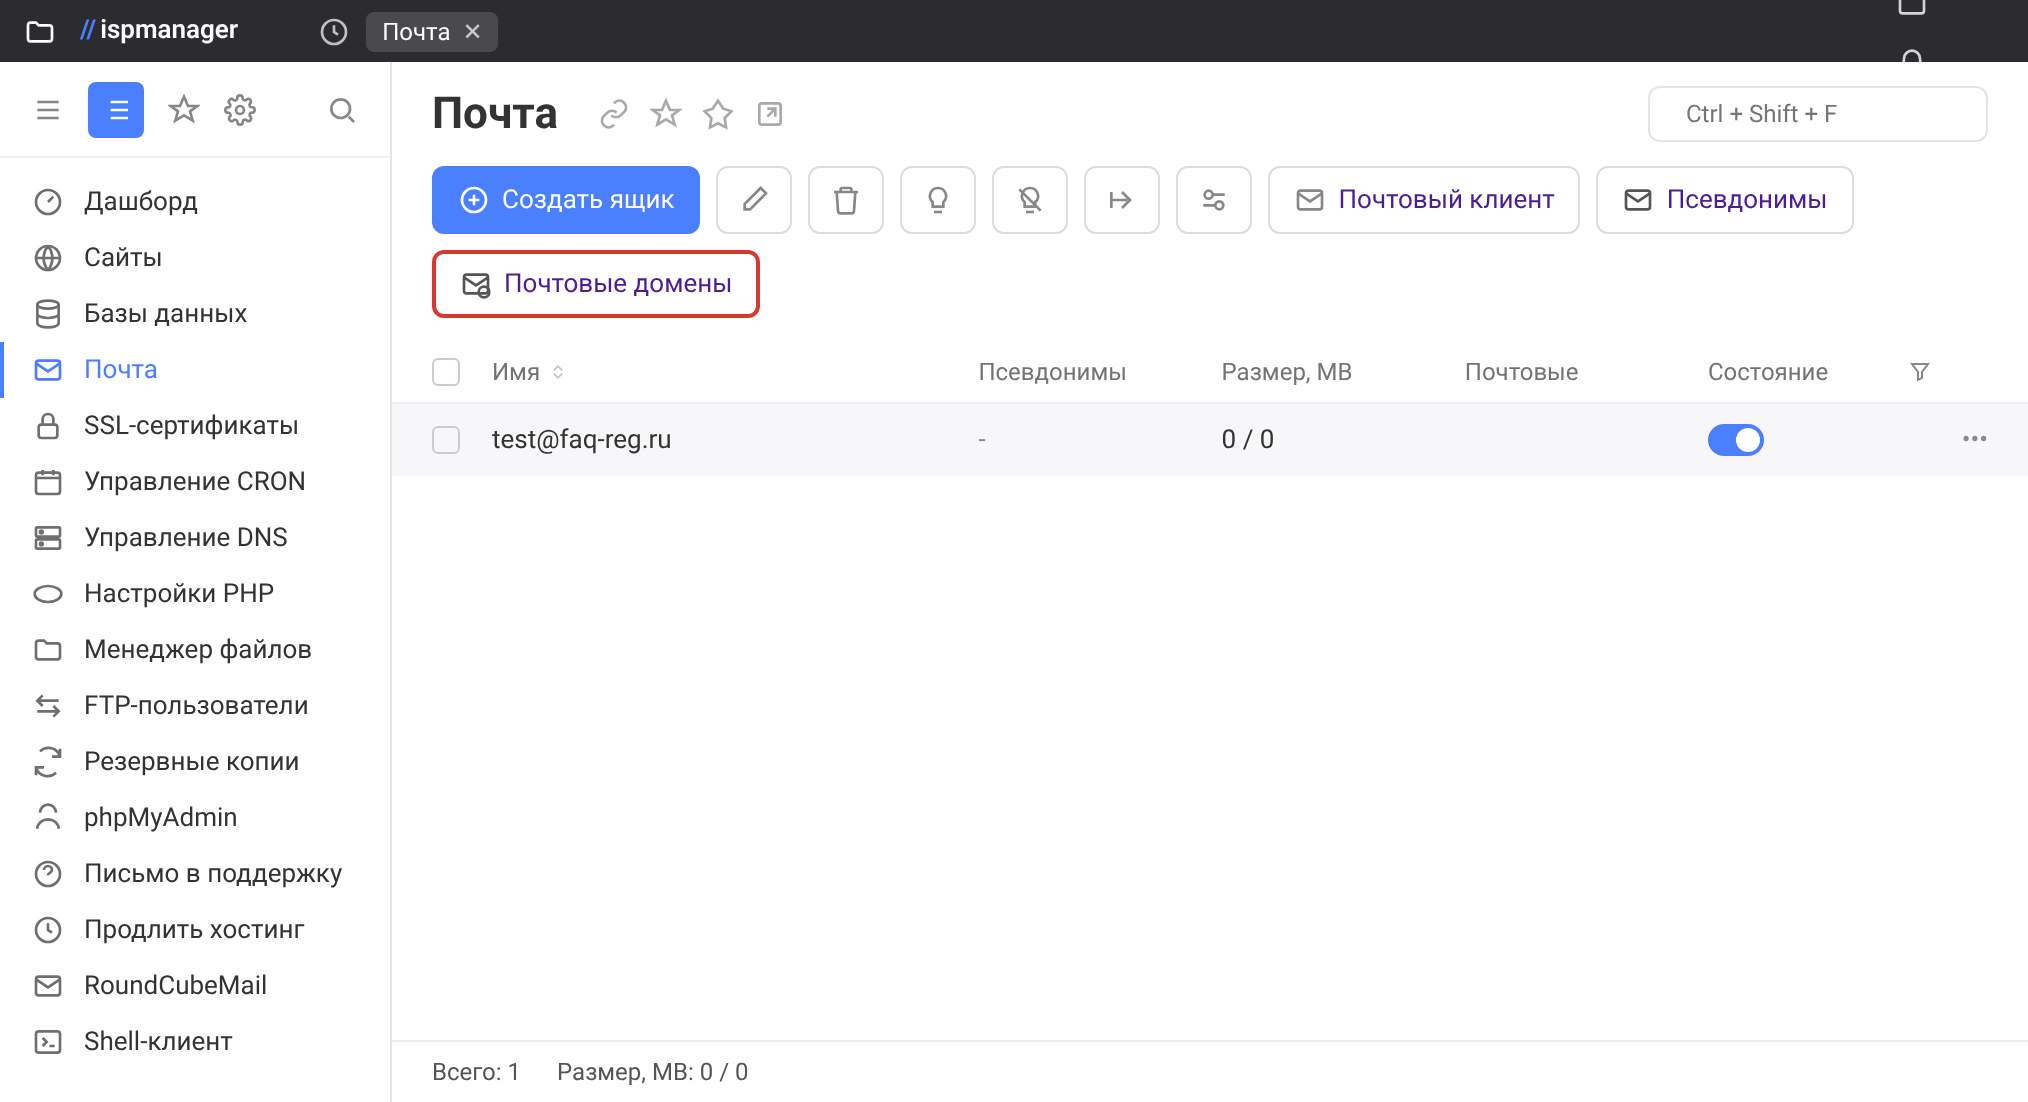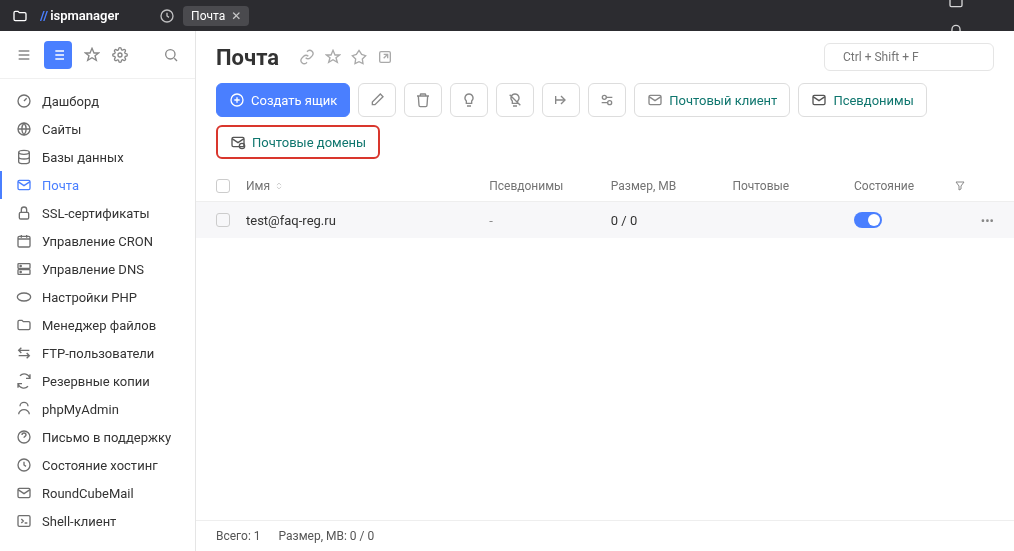--- a/index.html
+++ b/index.html
@@ -35,21 +35,21 @@
     
     .main { flex: 1; display: flex; flex-direction: column; overflow: hidden; }
     .header-row { display: flex; align-items: center; padding: 12px 20px; gap: 12px; }
     .page-title { font-size: 22px; font-weight: 700; }
     .header-icons { display: flex; gap: 10px; margin-left: 8px; }
     .header-icon { width: 16px; height: 16px; opacity: 0.5; cursor: pointer; }
     .search-wrap { margin-left: auto; display: flex; align-items: center; gap: 8px; border: 1px solid #e5e5e5; border-radius: 6px; padding: 6px 10px; width: 170px; }
     .search-input { border: none; outline: none; font-size: 12px; color: #999; flex: 1; background: transparent; }
     
     .toolbar { display: flex; gap: 8px; padding: 0 20px 12px; flex-wrap: wrap; }
-    .btn { border: 1px solid #ddd; background: #fff; border-radius: 6px; padding: 7px 12px; display: flex; align-items: center; gap: 6px; cursor: pointer; font-size: 13px; color: #0f766e; height: 34px; }
+    .btn { border: 1px solid #ddd; background: #fff; border-radius: 6px; padding: 7px 12px; display: flex; align-items: center; gap: 6px; cursor: pointer; font-size: 13px; color: #4c1d95; height: 34px; }
     .btn-primary { background: #4a7fff; color: #fff; border-color: #4a7fff; }
     .btn-icon-only { padding: 7px 10px; }
     .btn-icon { width: 16px; height: 16px; }
     .btn.highlighted { border: 2px solid #d9362d; }
     
     .table { flex: 1; overflow: auto; }
     .thead { display: flex; padding: 8px 20px; border-bottom: 1px solid #eee; color: #737373; font-size: 12px; align-items: center; }
     .th-check { width: 30px; }
     .th-name { flex: 2; display: flex; align-items: center; gap: 4px; }
     .th-alias { flex: 1; }
@@ -234,21 +234,21 @@
             <circle cx="12" cy="12" r="9"></circle>
             <path d="M9 9a3 3 0 016 0c0 2-3 2-3 4M12 17h.01"></path>
           </svg>
           <span>Письмо в поддержку</span>
         </div>
       <div class="nav-item">
           <svg class="nav-icon" viewBox="0 0 24 24" fill="none" stroke="currentColor" stroke-width="2">
             <circle cx="12" cy="12" r="9"></circle>
             <path d="M12 7v5l3 2"></path>
           </svg>
-          <span>Состояние хостинг</span>
+          <span>Продлить хостинг</span>
         </div>
       <div class="nav-item">
           <svg class="nav-icon" viewBox="0 0 24 24" fill="none" stroke="currentColor" stroke-width="2">
             <rect x="3" y="5" width="18" height="14" rx="2"></rect>
             <path d="M3 7l9 6 9-6"></path>
           </svg>
           <span>RoundCubeMail</span>
         </div>
       <div class="nav-item">
           <svg class="nav-icon" viewBox="0 0 24 24" fill="none" stroke="currentColor" stroke-width="2">

